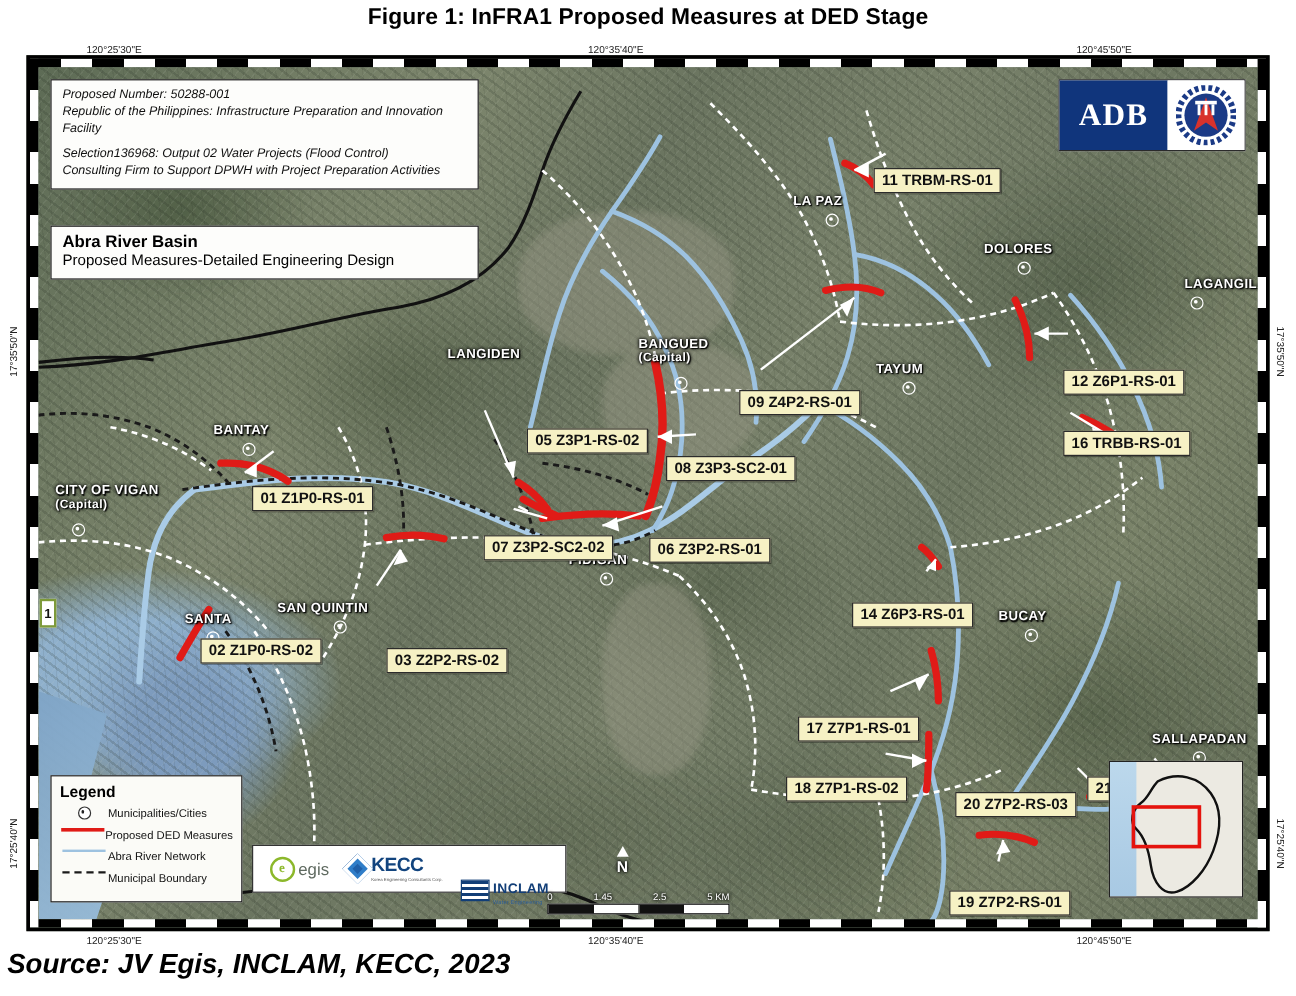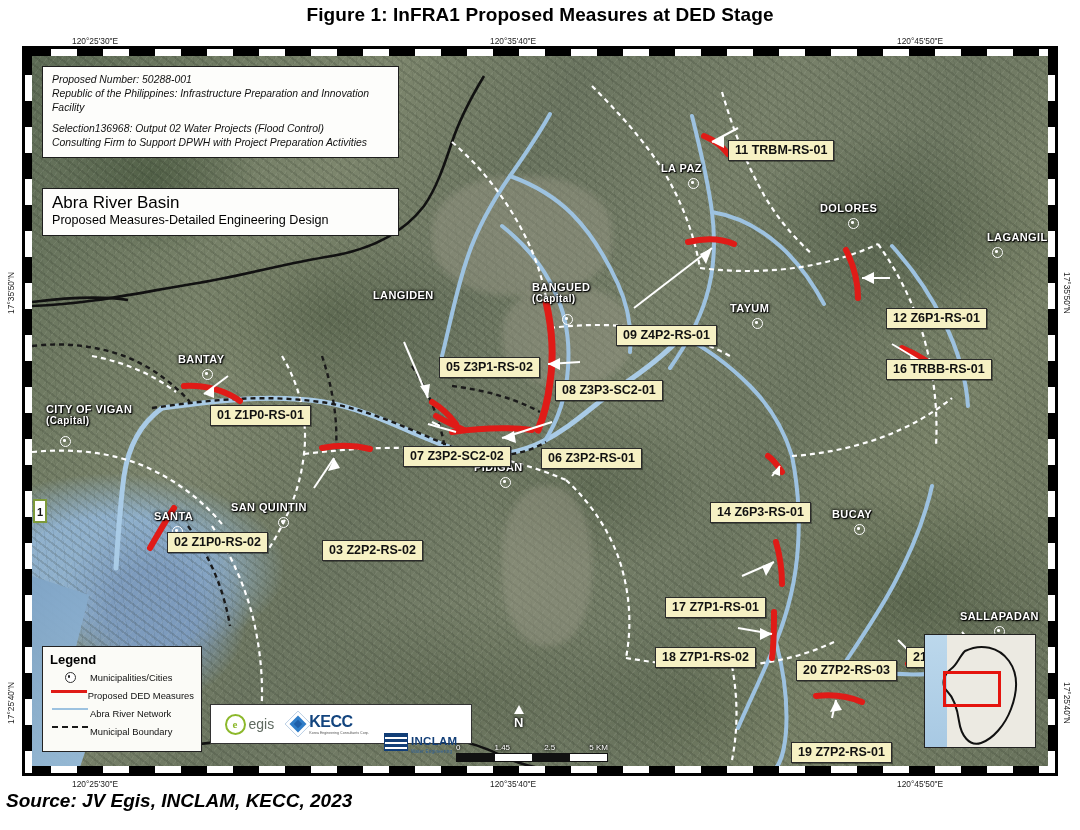--- a/index.html
+++ b/index.html
@@ -13,21 +13,21 @@
   
   #figure-title{
     position:absolute;left:0;top:4px;width:1080px;
     text-align:center;
     font-size:19px;font-weight:bold;letter-spacing:.1px;
   }
 
   
   #source-caption{
     position:absolute;left:6px;top:790px;
-    font-size:19px;font-style:italic;font-weight:bold;
+    font-size:23px;font-style:italic;font-weight:bold;
   }
 
   
   #map-frame{
     position:absolute;left:22px;top:46px;width:1036px;height:730px;
     border:3px solid #000;
     box-sizing:border-box;
     overflow:hidden;
     background:#6d7a6a;
   }
@@ -132,21 +132,21 @@
     background:#fdfdfb;border:1.6px solid #1d1d1d;
     padding:6px 9px 7px 9px;box-sizing:border-box;
     font-size:10.4px;font-style:italic;line-height:1.35;color:#111;
   }
   #info-box .gap{height:7px;}
   #title-box{
     position:absolute;left:10px;top:132px;width:357px;
     background:#fdfdfb;border:1.6px solid #1d1d1d;
     padding:4px 9px 6px 9px;box-sizing:border-box;
   }
-  #title-box .basin{font-size:17px;font-weight:normal;line-height:1.2;}
+  #title-box .basin{font-size:14px;font-weight:bold;line-height:1.2;}
   #title-box .subtitle{font-size:12.6px;line-height:1.25;}
 
   
   #logo-box{
     position:absolute;right:10px;top:10px;height:58px;
     background:#fff;border:1.4px solid #2a2a2a;
     display:flex;align-items:stretch;
   }
   #adb-logo{
     width:90px;background:#10357c;display:flex;align-items:center;
@@ -463,20 +463,34 @@
       <div class="gap"></div>
       <div>Selection136968: Output 02 Water Projects (Flood Control)</div>
       <div>Consulting Firm to Support DPWH with Project Preparation Activities</div>
     </div>
 
     <div id="title-box">
       <div class="basin">Abra River Basin</div>
       <div class="subtitle">Proposed Measures-Detailed Engineering Design</div>
     </div>
 
+    <div id="logo-box">
+      <div id="adb-logo">ADB</div>
+      <div id="dpwh-logo">
+        <svg width="50" height="50" viewBox="0 0 50 50">
+          <circle cx="25" cy="25" r="23" fill="none" stroke="#1b3a86" stroke-width="5" stroke-dasharray="3.2 2.6"></circle>
+          <circle cx="25" cy="25" r="18" fill="#1b3a86"></circle>
+          <path d="M25 10 L35 38 L25 31 L15 38 Z" fill="#d8322c"></path>
+          <rect x="16" y="13" width="18" height="3" fill="#fff"></rect>
+          <rect x="18" y="16" width="2.4" height="9" fill="#fff"></rect>
+          <rect x="23.8" y="16" width="2.4" height="9" fill="#fff"></rect>
+          <rect x="29.6" y="16" width="2.4" height="9" fill="#fff"></rect>
+        </svg>
+      </div>
+    </div>
 
     <div id="legend">
       <div class="legend-title">Legend</div>
       <div class="row">
         <div class="sym">
             <span class="sym-dot"></span>
           </div>
         <div class="txt">Municipalities/Cities</div>
       </div>
       <div class="row">

